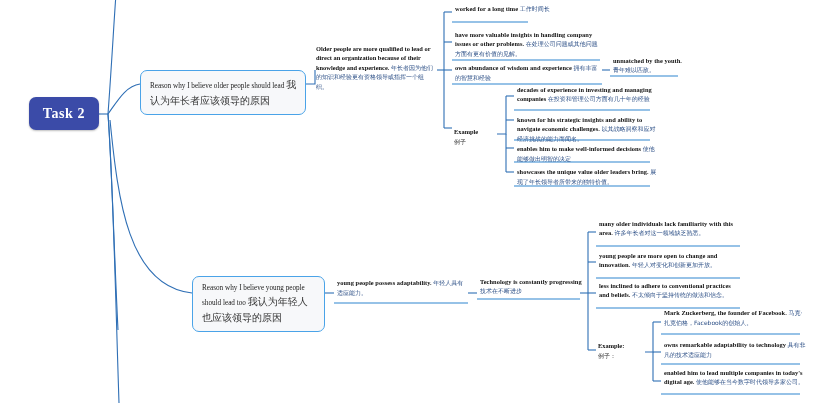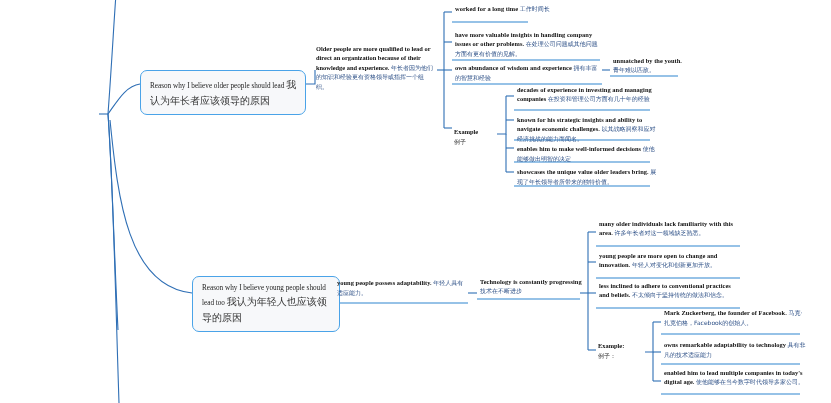--- a/index.html
+++ b/index.html
@@ -186,20 +186,23 @@
       <line x1="477" y1="299" x2="580" y2="299"></line>
       <line x1="596" y1="246" x2="740" y2="246"></line>
       <line x1="596" y1="278" x2="740" y2="278"></line>
       <line x1="596" y1="308" x2="740" y2="308"></line>
       <line x1="661" y1="334" x2="800" y2="334"></line>
       <line x1="661" y1="364" x2="800" y2="364"></line>
       <line x1="661" y1="394" x2="800" y2="394"></line>
     </g>
   </svg>
 
+  <div class="root-node" style="left:29px; top:97px; width:70px; height:33px;">
+    <span>Task 2</span>
+  </div>
 
   <div class="l1-node" style="left:140px; top:70px; width:166px;">
     <span class="en">Reason why I believe older people should lead</span>
     <span class="zh">我认为年长者应该领导的原因</span>
   </div>
 
   <div class="plain" style="left:313px; top:44px; width:124px;">
     <span class="en">Older people are more qualified to lead or direct an organization because of their knowledge and experience.</span>
     <span class="zh">年长者因为他们的知识和经验更有资格领导或指挥一个组织。</span>
   </div>
@@ -242,21 +245,21 @@
   <div class="leaf" style="left:514px; top:144px; width:148px;">
     <span class="en">enables him to make well-informed decisions</span>
     <span class="zh">使他能够做出明智的决定</span>
   </div>
 
   <div class="leaf" style="left:514px; top:167px; width:148px;">
     <span class="en">showcases the unique value older leaders bring.</span>
     <span class="zh">展现了年长领导者所带来的独特价值。</span>
   </div>
 
-  <div class="l1-node" style="left:192px; top:276px; width:148px;">
+  <div class="l1-node" style="left:192px; top:276px; width:133px;">
     <span class="en">Reason why I believe young people should lead too</span>
     <span class="zh">我认为年轻人也应该领导的原因</span>
   </div>
 
   <div class="leaf" style="left:334px; top:278px; width:134px;">
     <span class="en">young people possess adaptability.</span>
     <span class="zh">年轻人具有适应能力。</span>
   </div>
 
   <div class="leaf" style="left:477px; top:277px; width:108px;">

